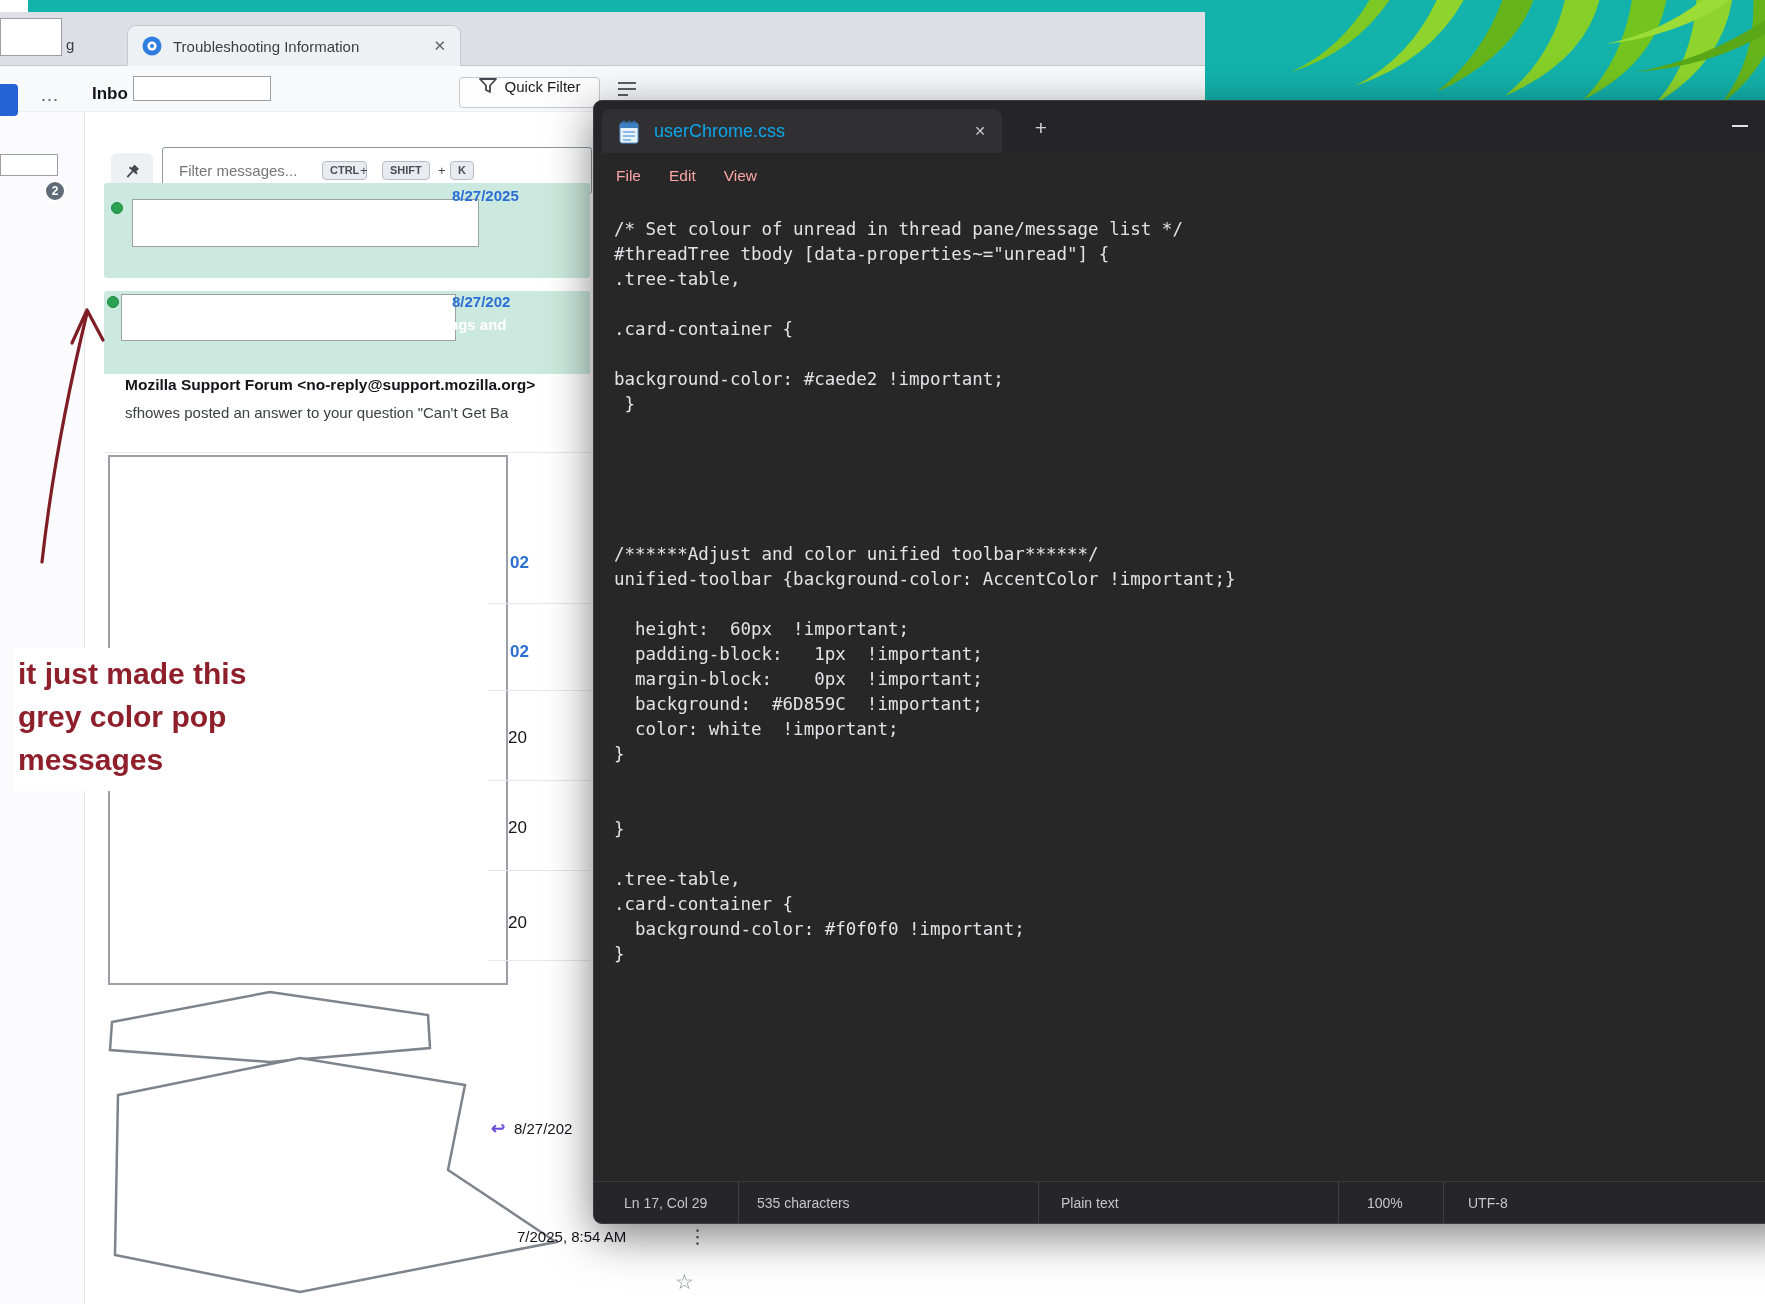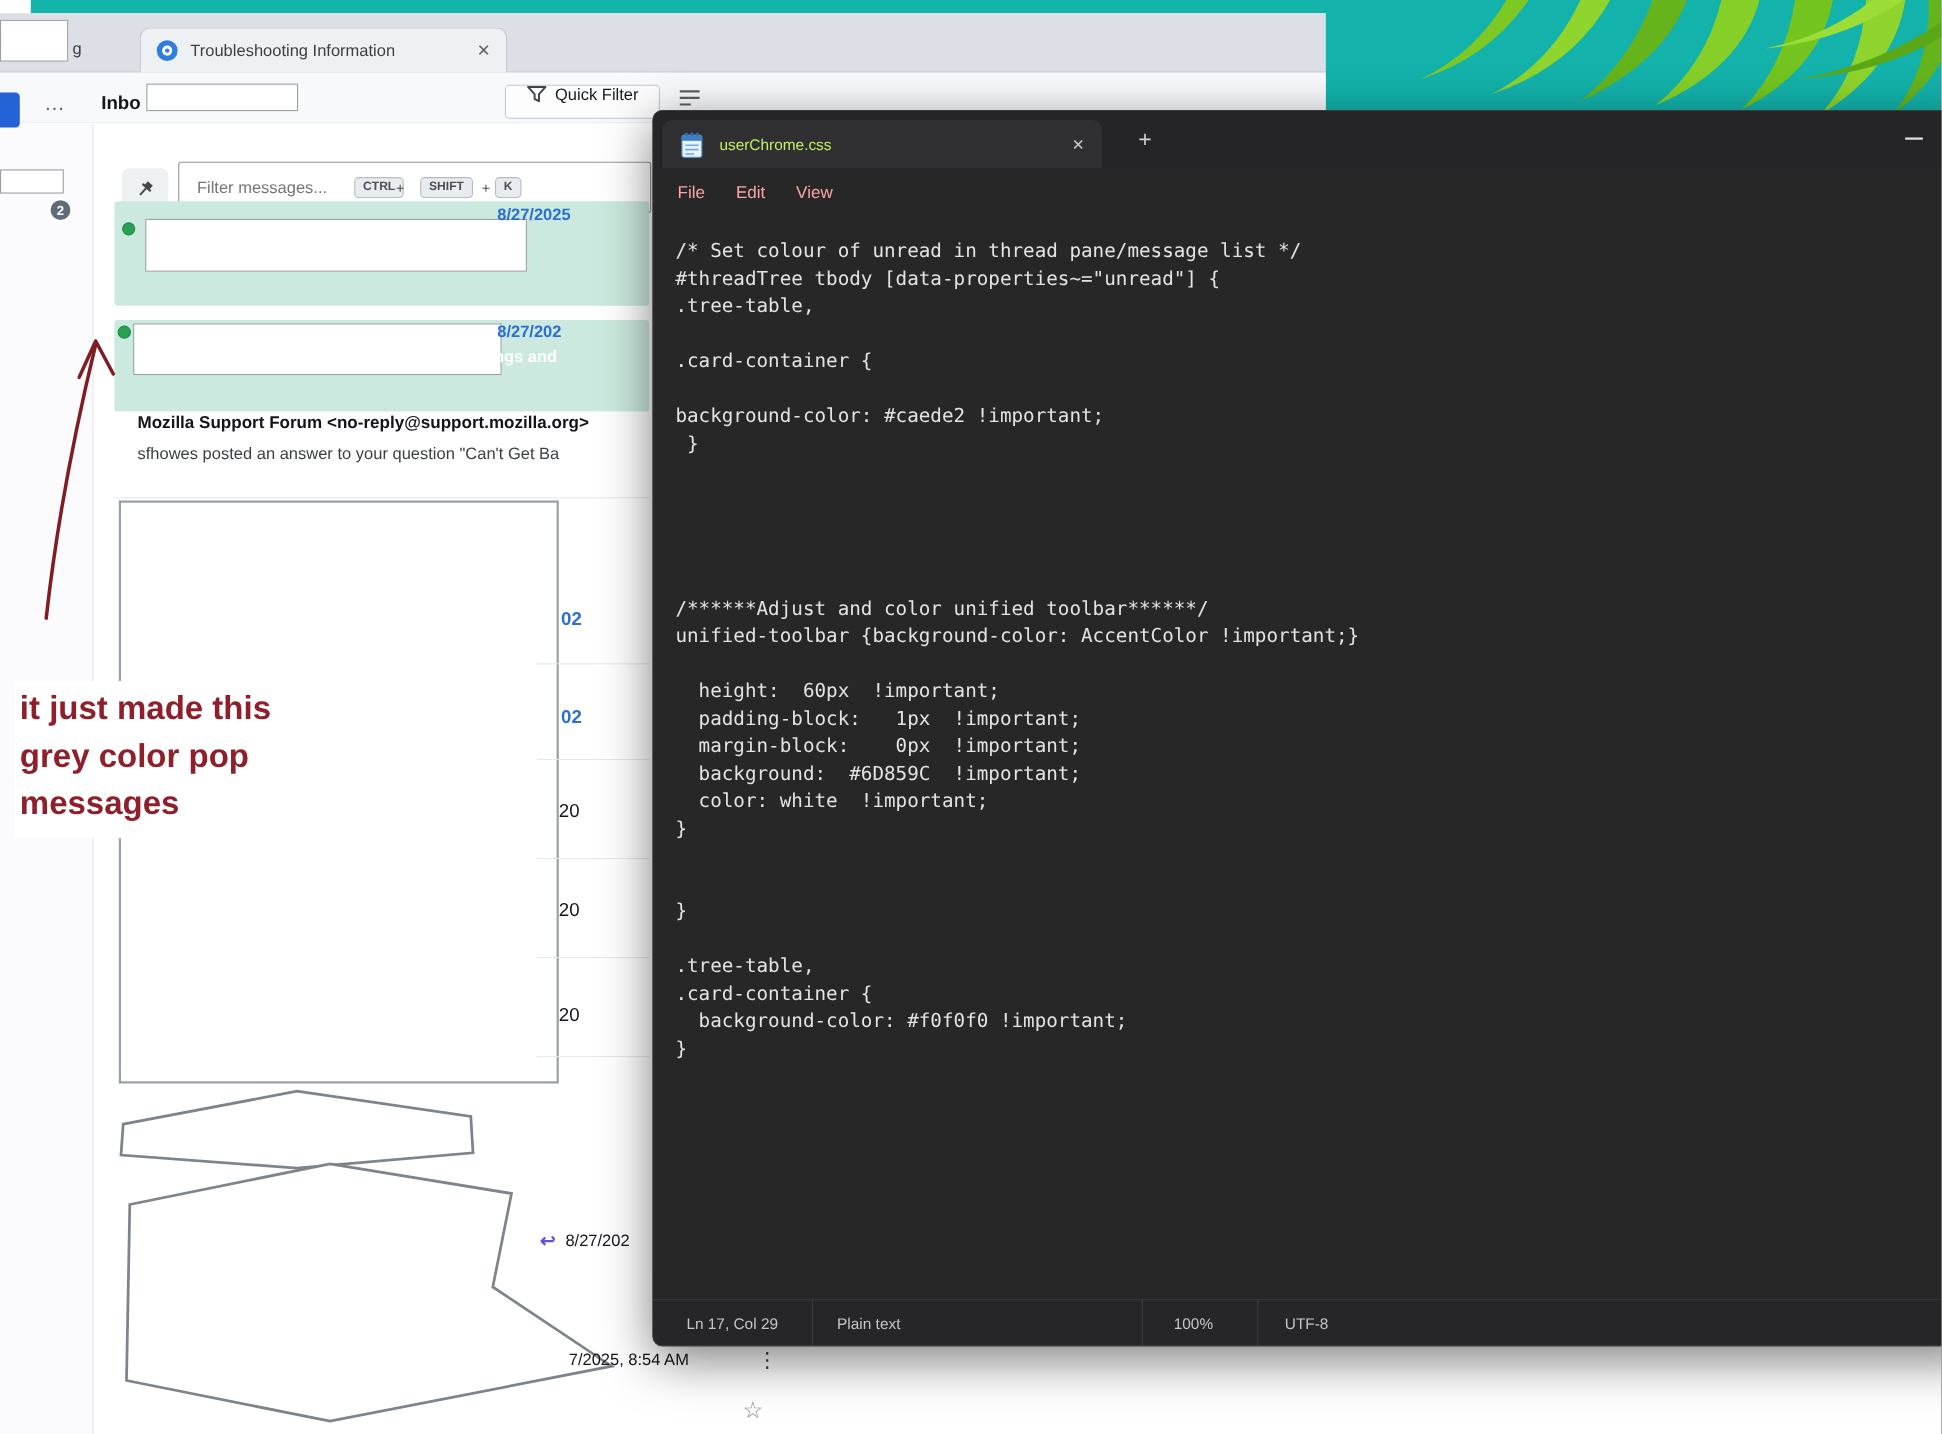--- a/index.html
+++ b/index.html
@@ -144,21 +144,21 @@
   <div class="sep-line" style="left:488px;top:690px;width:102px"></div>
   <div class="sep-line" style="left:488px;top:780px;width:102px"></div>
   <div class="sep-line" style="left:488px;top:870px;width:102px"></div>
   <div class="sep-line" style="left:488px;top:960px;width:102px"></div>
 
   <svg class="abs" style="left:15px;top:285px" width="130" height="295" viewBox="0 0 130 295">
     <path d="M27 277 Q40 160 72 28" fill="none" stroke="#7e1d24" stroke-width="3.2" stroke-linecap="round"></path>
     <path d="M72 25 L57 58 M72 25 L88 55" fill="none" stroke="#7e1d24" stroke-width="3.2" stroke-linecap="round"></path>
   </svg>
 
-  <div class="abs" style="left:14px;top:619px;background:#fff;padding:4px 12px 10px 4px;font-weight:bold;font-size:30px;line-height:43px;color:#8e1f2b;white-space:nowrap">
+  <div class="abs" style="left:14px;top:648px;background:#fff;padding:4px 12px 10px 4px;font-weight:bold;font-size:30px;line-height:43px;color:#8e1f2b;white-space:nowrap">
     <div>it just made this</div>
     <div>grey color pop</div>
     <div>messages</div>
   </div>
 
   <svg class="abs" style="left:100px;top:985px" width="470" height="315" viewBox="0 0 470 315">
     <polygon points="12,37 170,7 328,30 330,63 170,77 10,65" fill="#fff" stroke="#7d848c" stroke-width="2.5"></polygon>
     <polygon points="18,110 200,73 365,100 348,185 456,257 200,307 15,270" fill="#fff" stroke="#7d848c" stroke-width="2.5"></polygon>
   </svg>
 
@@ -178,21 +178,21 @@
             <rect x="2" y="5" width="18" height="20" rx="2" fill="#e8f2fb" stroke="#5c9ad8"></rect>
             <rect x="2" y="5" width="18" height="5" fill="#3e7fc1"></rect>
             <circle cx="6" cy="4" r="1.6" fill="#2f6aa8"></circle>
               <circle cx="11" cy="4" r="1.6" fill="#2f6aa8"></circle>
               <circle cx="16" cy="4" r="1.6" fill="#2f6aa8"></circle>
             <line x1="5" y1="14" x2="17" y2="14" stroke="#70a9dd" stroke-width="1.5"></line>
             <line x1="5" y1="18" x2="17" y2="18" stroke="#70a9dd" stroke-width="1.5"></line>
             <line x1="5" y1="22" x2="13" y2="22" stroke="#70a9dd" stroke-width="1.5"></line>
           </svg>
         </span>
-        <span style="margin-left:14px;font-size:14px;color:#bef264;white-space:nowrap">userChrome.css</span>
+        <span style="margin-left:14px;font-size:18px;color:#0ea5e9;white-space:nowrap">userChrome.css</span>
         <span style="margin-left:auto;font-size:14px;color:#c9c9cc">✕</span>
       </div>
       <div style="position:absolute;left:432px;top:12px;width:30px;height:30px;color:#cfcfd2;font-size:21px;display:flex;align-items:center;justify-content:center">+</div>
       <div style="position:absolute;left:1138px;top:24px;width:16px;height:2px;background:#e3e3e5"></div>
     </div>
 
     <div style="position:absolute;left:0;top:52px;width:100%;height:46px;background:#272727;display:flex;align-items:center;padding-left:8px">
       <span class="np-menu-item">File</span>
       <span class="np-menu-item">Edit</span>
       <span class="np-menu-item">View</span>
@@ -224,19 +224,20 @@
 
 }
 
 .tree-table,
 .card-container {
   background-color: #f0f0f0 !important;
 }</pre>
 
     <div style="position:absolute;left:0;top:1080px;width:100%;height:43px;background:#262628;border-top:1px solid #3a3a3c;display:flex">
       <div class="np-seg" style="width:144px;padding-left:30px">Ln 17, Col 29</div>
+      <div class="np-seg" style="width:300px;padding-left:18px;border-left:1px solid #3f3f42">535 characters</div>
       <div class="np-seg" style="width:300px;padding-left:22px;border-left:1px solid #3f3f42">Plain text</div>
       <div class="np-seg" style="width:105px;padding-left:28px;border-left:1px solid #3f3f42">100%</div>
       <div class="np-seg" style="flex:1;padding-left:24px;border-left:1px solid #3f3f42">UTF-8</div>
     </div>
   </div>
 
 </div>
 
 </body></html>

